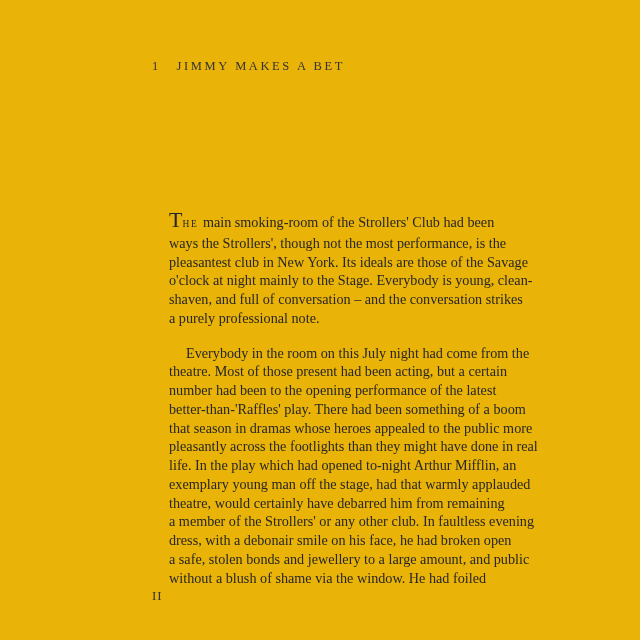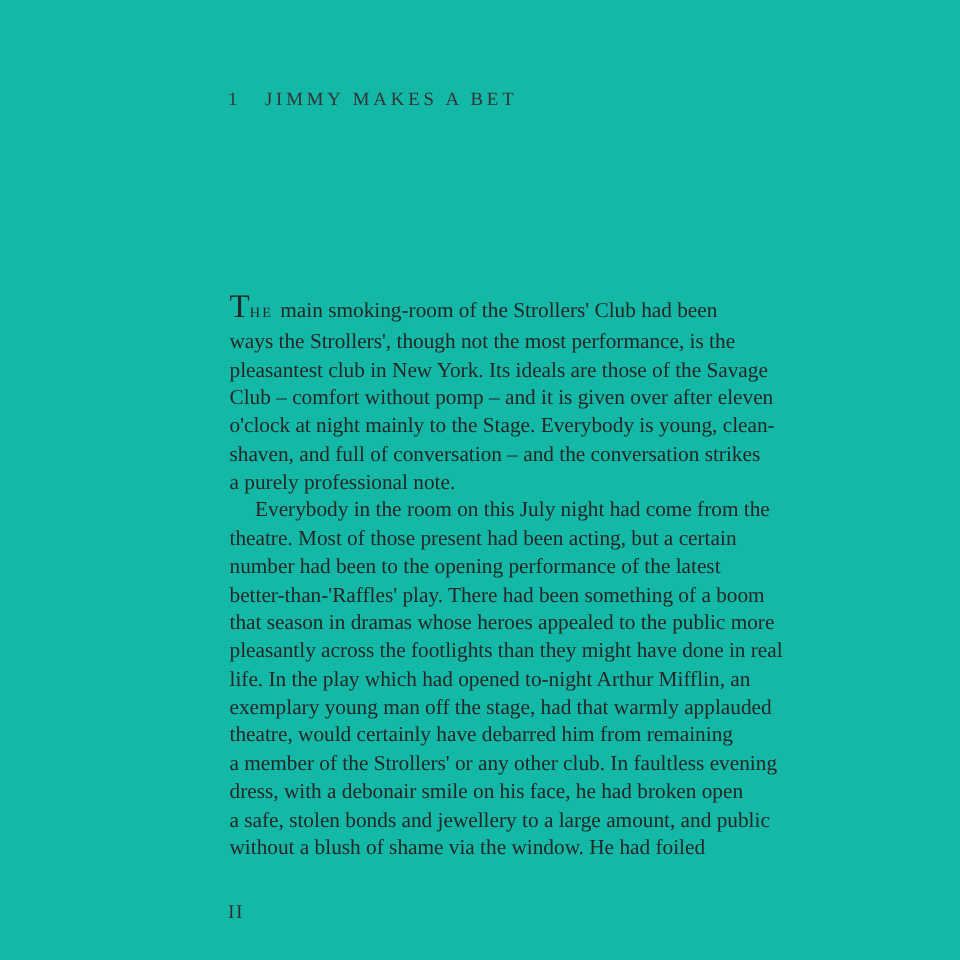--- a/index.html
+++ b/index.html
@@ -12,21 +12,21 @@
       height: 640px;
       position: relative;
       overflow: hidden;
       font-family: "Liberation Serif", "DejaVu Serif", serif;
       color: #2a2a2a;
     }
     .page {
       position: absolute;
       left: 0; top: 0;
       width: 640px; height: 640px;
-      background: #14b8a6;
+      background: #eab308;
     }
     .chapter-heading {
       position: absolute;
       left: 152px;
       top: 59px;
       font-size: 12.5px;
       letter-spacing: 2.6px;
       color: #333;
       white-space: nowrap;
     }
@@ -36,21 +36,21 @@
     .body-text {
       position: absolute;
       left: 153px;
       top: 197px;
       width: 312px;
       font-size: 14.2px;
       line-height: 18.75px;
       color: #262626;
     }
     .body-text p {
-      margin: 0;
+      margin: 16px;
       text-align: justify;
       text-align-last: left;
       hyphens: none;
     }
     .line {
       display: block;
       text-align: justify;
       text-align-last: justify;
       white-space: nowrap;
     }
@@ -63,42 +63,41 @@
       line-height: 14px;
     }
     .smallcaps {
       font-size: 9.5px;
       letter-spacing: 1.6px;
       margin-right: 1px;
     }
     .folio {
       position: absolute;
       left: 152px;
-      top: 600px;
+      top: 588px;
       font-size: 13px;
       letter-spacing: 1px;
       color: #333;
     }
   </style>
 </head>
 <body>
 
 <div class="page">
 
   <div class="chapter-heading">
     <span class="num">1</span>
     <span>JIMMY MAKES A BET</span>
   </div>
 
   <div class="body-text">
     <p>
       <span class="line"><span class="dropcap">T</span><span class="smallcaps">HE</span><span> main smoking-room of the Strollers' Club had been</span></span>
       <span class="line">ways the Strollers', though not the most performance, is the</span>
       <span class="line">pleasantest club in New York. Its ideals are those of the Savage</span>
-      <span class="line">Club – comfort without pomp – and it is given over after eleven</span>
       <span class="line">o'clock at night mainly to the Stage. Everybody is young, clean-</span>
       <span class="line">shaven, and full of conversation – and the conversation strikes</span>
       <span class="line last">a purely professional note.</span>
     </p>
     <p>
       <span class="line" style="padding-left:17px;box-sizing:border-box;">Everybody in the room on this July night had come from the</span>
       <span class="line">theatre. Most of those present had been acting, but a certain</span>
       <span class="line">number had been to the opening performance of the latest</span>
       <span class="line">better-than-'Raffles' play. There had been something of a boom</span>
       <span class="line">that season in dramas whose heroes appealed to the public more</span>

